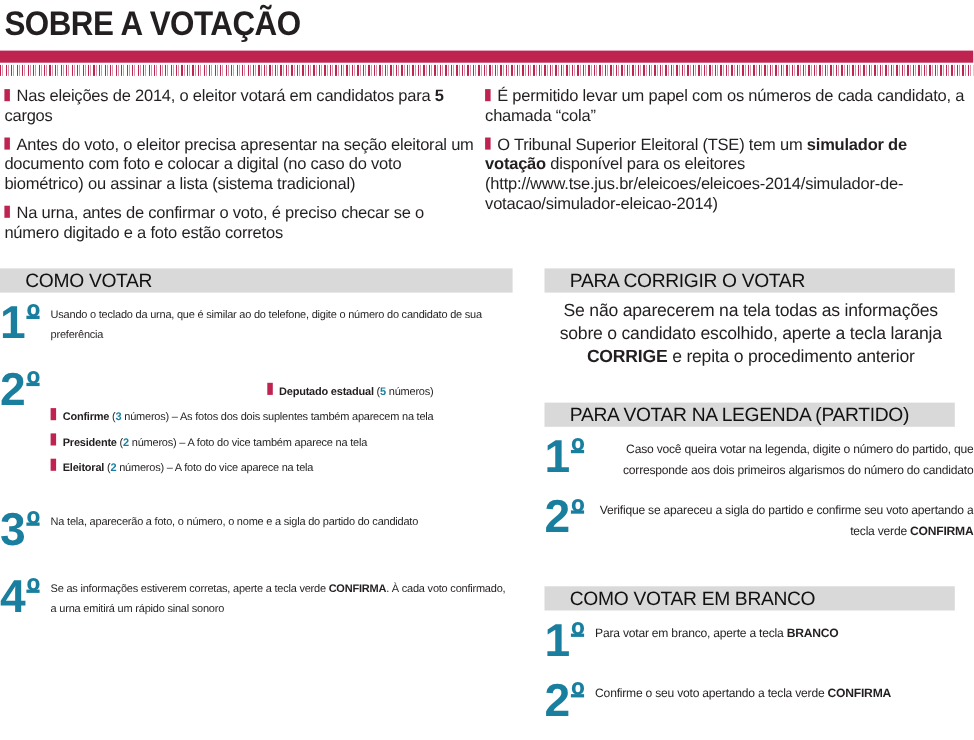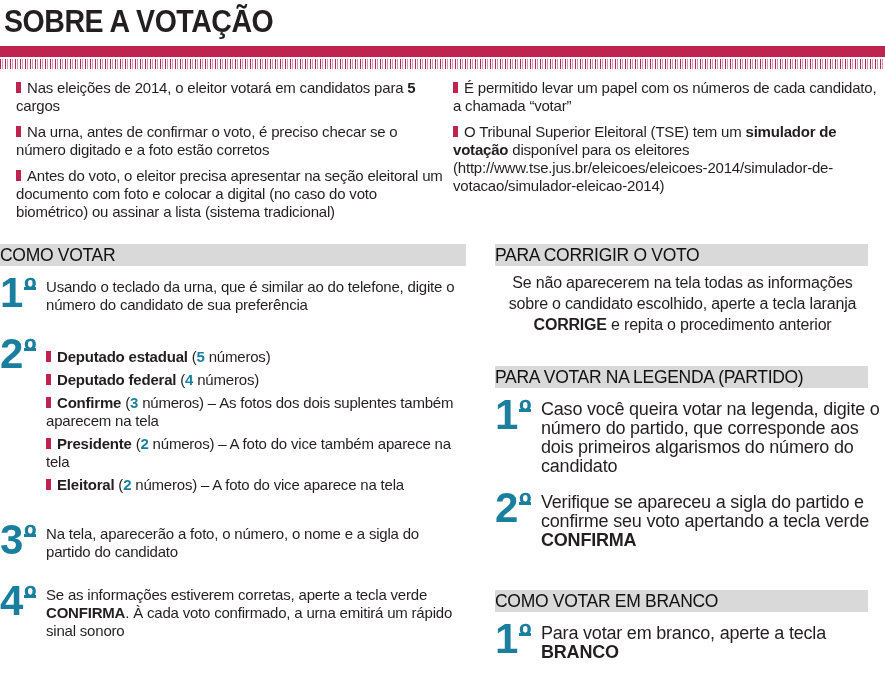--- a/index.html
+++ b/index.html
@@ -18,62 +18,62 @@
     transform:scaleX(0.92); transform-origin:left center; white-space:nowrap;
   }
   .redbar { height:11px; background:#bf2451; }
   .stripes {
     height:10px; margin-top:2px;
     background:repeating-linear-gradient(to right,
       #bf2451 0 1px, #ffffff 1px 2px, #d795aa 2px 3px, #ffffff 3px 5px);
   }
 
   
-  .intro { display:flex; margin-top:10px;margin-left:12px; }
+  .intro { display:flex; margin-top:10px; }
   .intro-left  { flex:0 0 441px; padding-left:4px; padding-right:6px; }
   .intro-right { flex:1; padding-right:4px; }
   .bullet {
     margin:0 0 8px 0; font-size:15px; line-height:18px; letter-spacing:-0.2px;
   }
   .marker {
     display:inline-block; width:5px; height:11px; background:#bf2451;
     margin-right:6px;
   }
 
   
   .main { display:flex; margin-top:15px; }
   .col-left  { flex:0 0 466px; }
   .col-right { flex:1; margin-left:29px; }
 
   .bar {
     background:#d9d9d9; height:22px; line-height:22px;
-    font-size:17.5px; font-weight:400; padding-left:0;
+    font-size:17.5px; font-weight:400; padding-left:23px;
     margin:0; letter-spacing:-0.3px; color:#111;
   }
   .col-right .bar { margin-right:17px; }
 
   .steps { padding-top:10px; }
   .step { display:flex; margin-bottom:21px; }
   .step-num {
     flex:0 0 46px; position:relative; color:#1a7f9e; font-weight:bold;
     height:40px;
   }
   .step-num .digit { font-size:42px; line-height:34px; display:inline-block; }
   .step-num .ord {
     position:absolute; left:24px; top:-2px;
     font-size:34px; line-height:30px; height:16px;
     border-bottom:3px solid currentColor; overflow:visible;
   }
   .step-text {
-    font-size:15px; line-height:18px; letter-spacing:-0.2px; padding-top:2px;
+    font-size:10px; line-height:18px; letter-spacing:-0.2px; padding-top:2px;
   }
-  .col-right .step-text { font-size:18px; line-height:19px; }
+  .col-right .step-text { font-size:11px; line-height:19px;text-align:right; }
 
   .sub { margin:5px 0 4px 0; }
-  .sub:first-of-type { margin-top:9px; }
+  .sub:first-of-type { margin-top:9px;text-align:right; }
   .tealnum { color:#1a7f9e; font-weight:bold; }
 
   .rc-para {
     font-size:16px; line-height:21px; letter-spacing:-0.2px;
     margin:6px 17px 31px 2px;
     text-align:center;
   }
   .gap-lg { margin-bottom:40px; }
   .gap-md { margin-bottom:15px; }
 </style>
@@ -84,45 +84,44 @@
 
   <header>
     <h1 class="page-title">SOBRE A VOTAÇÃO</h1>
     <div class="redbar"></div>
     <div class="stripes"></div>
   </header>
 
   <section class="intro">
     <div class="intro-left">
       <p class="bullet"><span class="marker"></span><span>Nas eleições de 2014, o eleitor votará em candidatos para </span><b>5</b><span> cargos</span></p>
+      <p class="bullet"><span class="marker"></span><span>Antes do voto, o eleitor precisa apresentar na seção eleitoral um documento com foto e colocar a digital (no caso do voto biométrico) ou assinar a lista (sistema tradicional)</span><b></b><span></span></p>
       <p class="bullet"><span class="marker"></span><span>Na urna, antes de confirmar o voto, é preciso checar se o número digitado e a foto estão corretos</span><b></b><span></span></p>
-      <p class="bullet"><span class="marker"></span><span>Antes do voto, o eleitor precisa apresentar na seção eleitoral um documento com foto e colocar a digital (no caso do voto biométrico) ou assinar a lista (sistema tradicional)</span><b></b><span></span></p>
     </div>
     <div class="intro-right">
-      <p class="bullet"><span class="marker"></span><span>É permitido levar um papel com os números de cada candidato, a chamada “votar”</span><b></b><span></span></p>
+      <p class="bullet"><span class="marker"></span><span>É permitido levar um papel com os números de cada candidato, a chamada “cola”</span><b></b><span></span></p>
       <p class="bullet"><span class="marker"></span><span>O Tribunal Superior Eleitoral (TSE) tem um </span><b>simulador de votação</b><span> disponível para os eleitores (http://www.tse.jus.br/eleicoes/eleicoes-2014/simulador-de-votacao/simulador-eleicao-2014)</span></p>
     </div>
   </section>
 
   <main class="main">
 
     <div class="col-left">
       <h2 class="bar">COMO VOTAR</h2>
       <div class="steps">
 
         <div class="step">
           <div class="step-num"><span class="digit">1</span><span class="ord">º</span></div>
           <div class="step-text"><span>Usando o teclado da urna, que é similar ao do telefone, digite o número do candidato de sua preferência</span><b></b><span></span></div>
         </div>
 
         <div class="step" style="margin-bottom:25px;">
           <div class="step-num"><span class="digit">2</span><span class="ord">º</span></div>
           <div class="step-text">
             <p class="sub"><span class="marker"></span><b>Deputado estadual</b><span> (</span><b class="tealnum">5</b><span> números)</span></p>
-            <p class="sub"><span class="marker"></span><b>Deputado federal</b><span> (</span><b class="tealnum">4</b><span> números)</span></p>
             <p class="sub"><span class="marker"></span><b>Confirme</b><span> (</span><b class="tealnum">3</b><span> números) – As fotos dos dois suplentes também aparecem na tela</span></p>
             <p class="sub"><span class="marker"></span><b>Presidente</b><span> (</span><b class="tealnum">2</b><span> números) – A foto do vice também aparece na tela</span></p>
             <p class="sub"><span class="marker"></span><b>Eleitoral</b><span> (</span><b class="tealnum">2</b><span> números) – A foto do vice aparece na tela</span></p>
           </div>
         </div>
 
         <div class="step">
           <div class="step-num"><span class="digit">3</span><span class="ord">º</span></div>
           <div class="step-text"><span>Na tela, aparecerão a foto, o número, o nome e a sigla do partido do candidato</span><b></b><span></span></div>
         </div>
@@ -131,21 +130,21 @@
           <div class="step-num"><span class="digit">4</span><span class="ord">º</span></div>
           <div class="step-text"><span>Se as informações estiverem corretas, aperte a tecla verde </span><b>CONFIRMA</b><span>. À cada voto confirmado, a urna emitirá um rápido sinal sonoro</span></div>
         </div>
 
       </div>
     </div>
 
     <div class="col-right">
 
       <section>
-        <h2 class="bar">PARA CORRIGIR O VOTO</h2>
+        <h2 class="bar">PARA CORRIGIR O VOTAR</h2>
         <p class="rc-para"><span>Se não aparecerem na tela todas as informações sobre o candidato escolhido, aperte a tecla laranja </span><b>CORRIGE</b><span> e repita o procedimento anterior</span></p>
       </section>
 
       <section>
         <h2 class="bar">PARA VOTAR NA LEGENDA (PARTIDO)</h2>
         <div class="steps">
           <div class="step gap-md">
             <div class="step-num"><span class="digit">1</span><span class="ord">º</span></div>
             <div class="step-text"><span>Caso você queira votar na legenda, digite o número do partido, que corresponde aos dois primeiros algarismos do número do candidato</span><b></b><span></span></div>
           </div>

